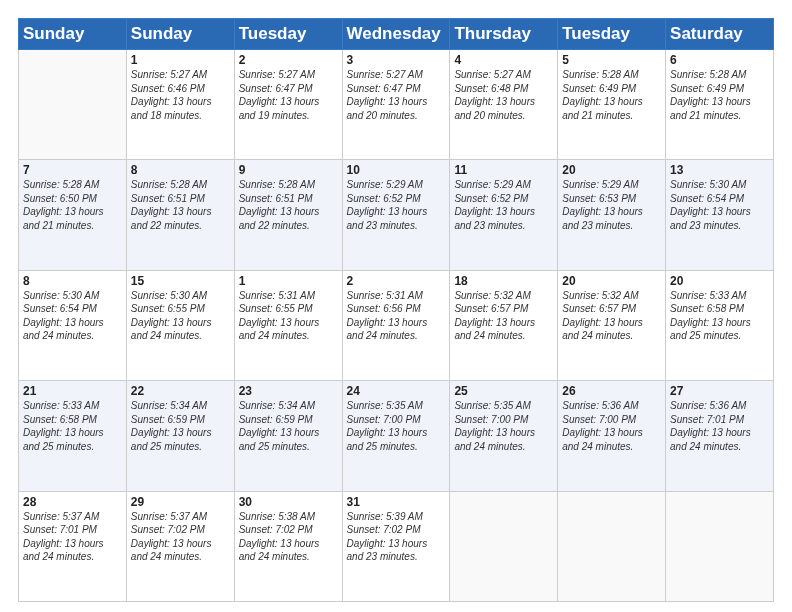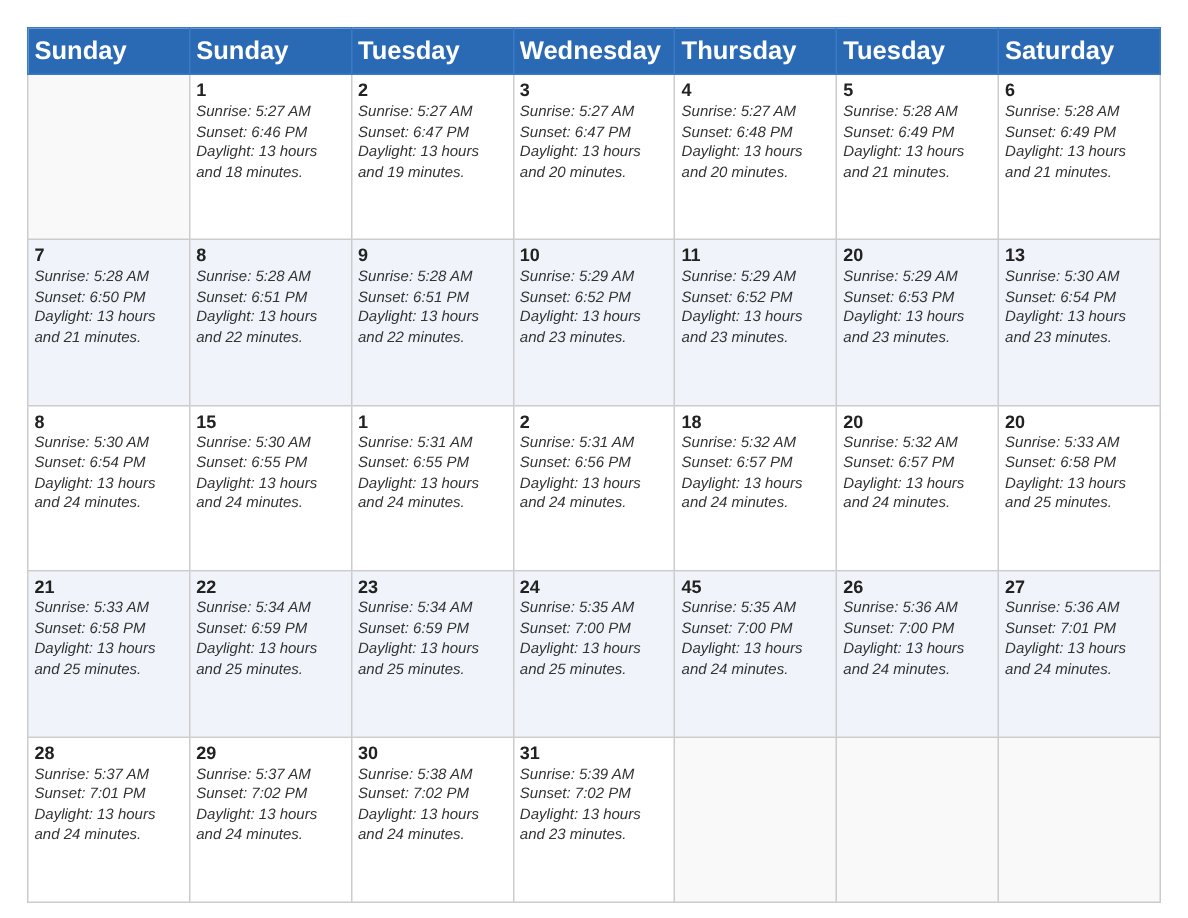--- a/index.html
+++ b/index.html
@@ -198,21 +198,21 @@
           </td>
           <td>
             <span class="day-num">23</span>
             <div class="day-info">Sunrise: 5:34 AM<br>Sunset: 6:59 PM<br>Daylight: 13 hours and 25 minutes.</div>
           </td>
           <td>
             <span class="day-num">24</span>
             <div class="day-info">Sunrise: 5:35 AM<br>Sunset: 7:00 PM<br>Daylight: 13 hours and 25 minutes.</div>
           </td>
           <td>
-            <span class="day-num">45</span>
+            <span class="day-num">25</span>
             <div class="day-info">Sunrise: 5:35 AM<br>Sunset: 7:00 PM<br>Daylight: 13 hours and 24 minutes.</div>
           </td>
           <td>
             <span class="day-num">26</span>
             <div class="day-info">Sunrise: 5:36 AM<br>Sunset: 7:00 PM<br>Daylight: 13 hours and 24 minutes.</div>
           </td>
           <td>
             <span class="day-num">27</span>
             <div class="day-info">Sunrise: 5:36 AM<br>Sunset: 7:01 PM<br>Daylight: 13 hours and 24 minutes.</div>
           </td>

